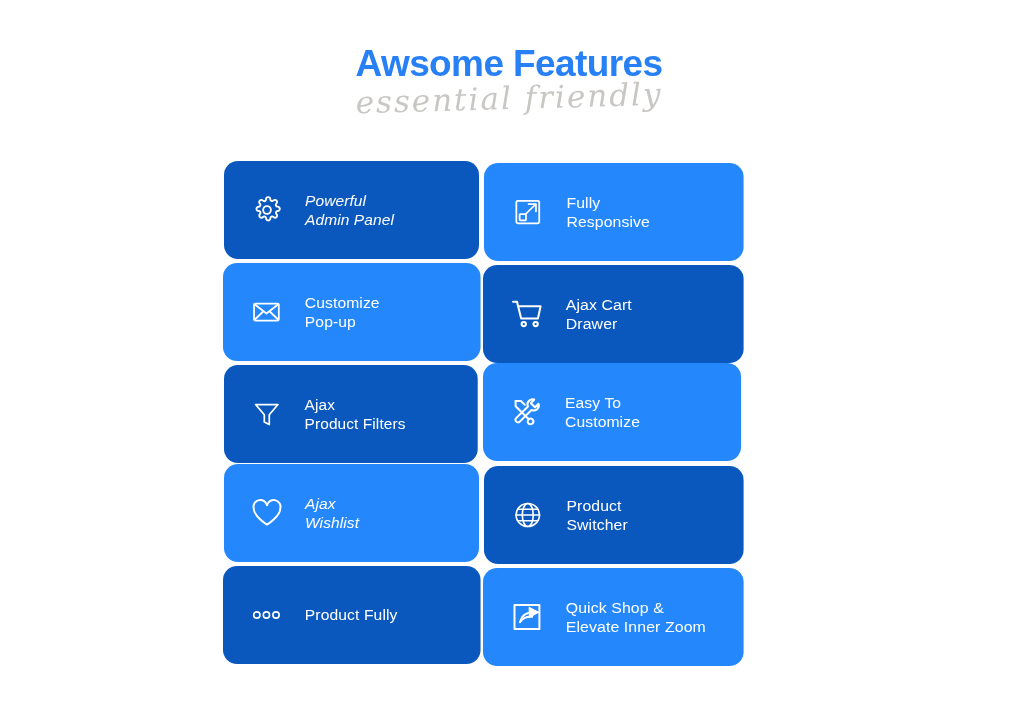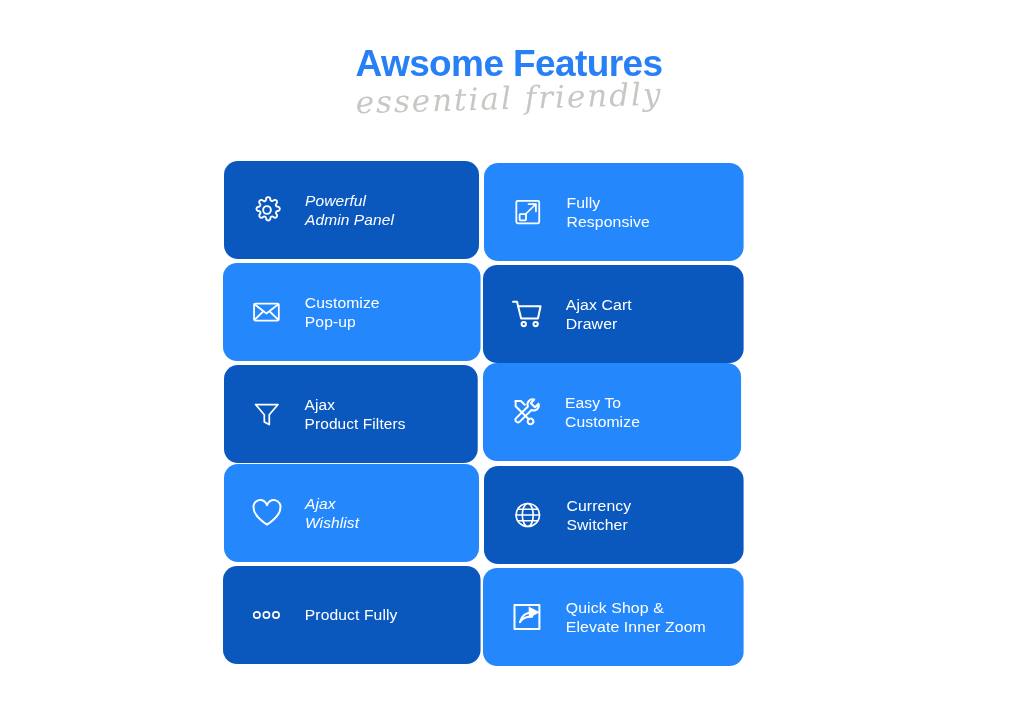--- a/index.html
+++ b/index.html
@@ -209,21 +209,21 @@
   <div class="card dark off-b">
     <span class="icon">
       <svg viewBox="0 0 24 24" fill="none" stroke="currentColor" stroke-width="1.3" stroke-linecap="round" stroke-linejoin="round">
         <circle cx="12" cy="12" r="9.2"></circle>
         <path d="M2.8 12 H21.2"></path>
         <path d="M4.3 7.4 H19.7"></path>
         <path d="M4.3 16.6 H19.7"></path>
         <ellipse cx="12" cy="12" rx="4.3" ry="9.2"></ellipse>
       </svg>
     </span>
-    <div class="label">Currency
+    <div class="label">Product
 Switcher</div>
   </div>
 
   <div class="card dark off-c">
     <span class="icon wide">
       <svg viewBox="0 0 34 34" fill="none" stroke="currentColor" stroke-width="1.6">
         <circle cx="7.5" cy="17" r="3.1"></circle>
         <circle cx="17" cy="17" r="3.1"></circle>
         <circle cx="26.5" cy="17" r="3.1"></circle>
       </svg>

